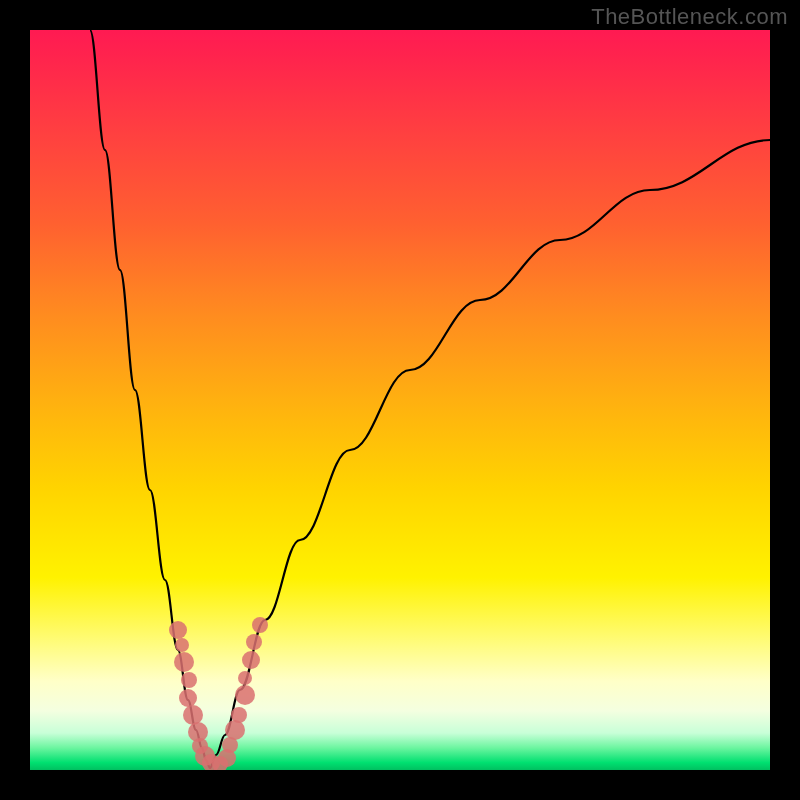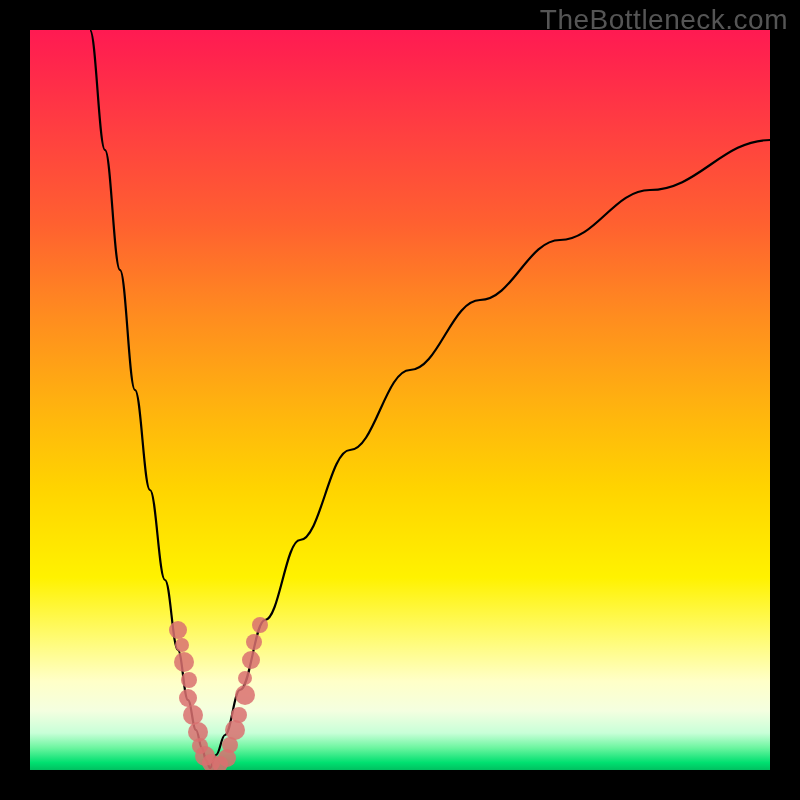--- a/index.html
+++ b/index.html
@@ -40,21 +40,21 @@
       #6cf5a0 97%,
       #00e070 99%,
       #00c060 100%
     );
   }
   .watermark {
     position: absolute;
     top: 4px;
     right: 12px;
     color: #555;
-    font-size: 28px;
+    font-size: 22px;
     letter-spacing: 0.5px;
     user-select: none;
   }
   svg.curve {
     position: absolute;
     inset: 0;
     width: 740px;
     height: 740px;
   }
   .dot {

